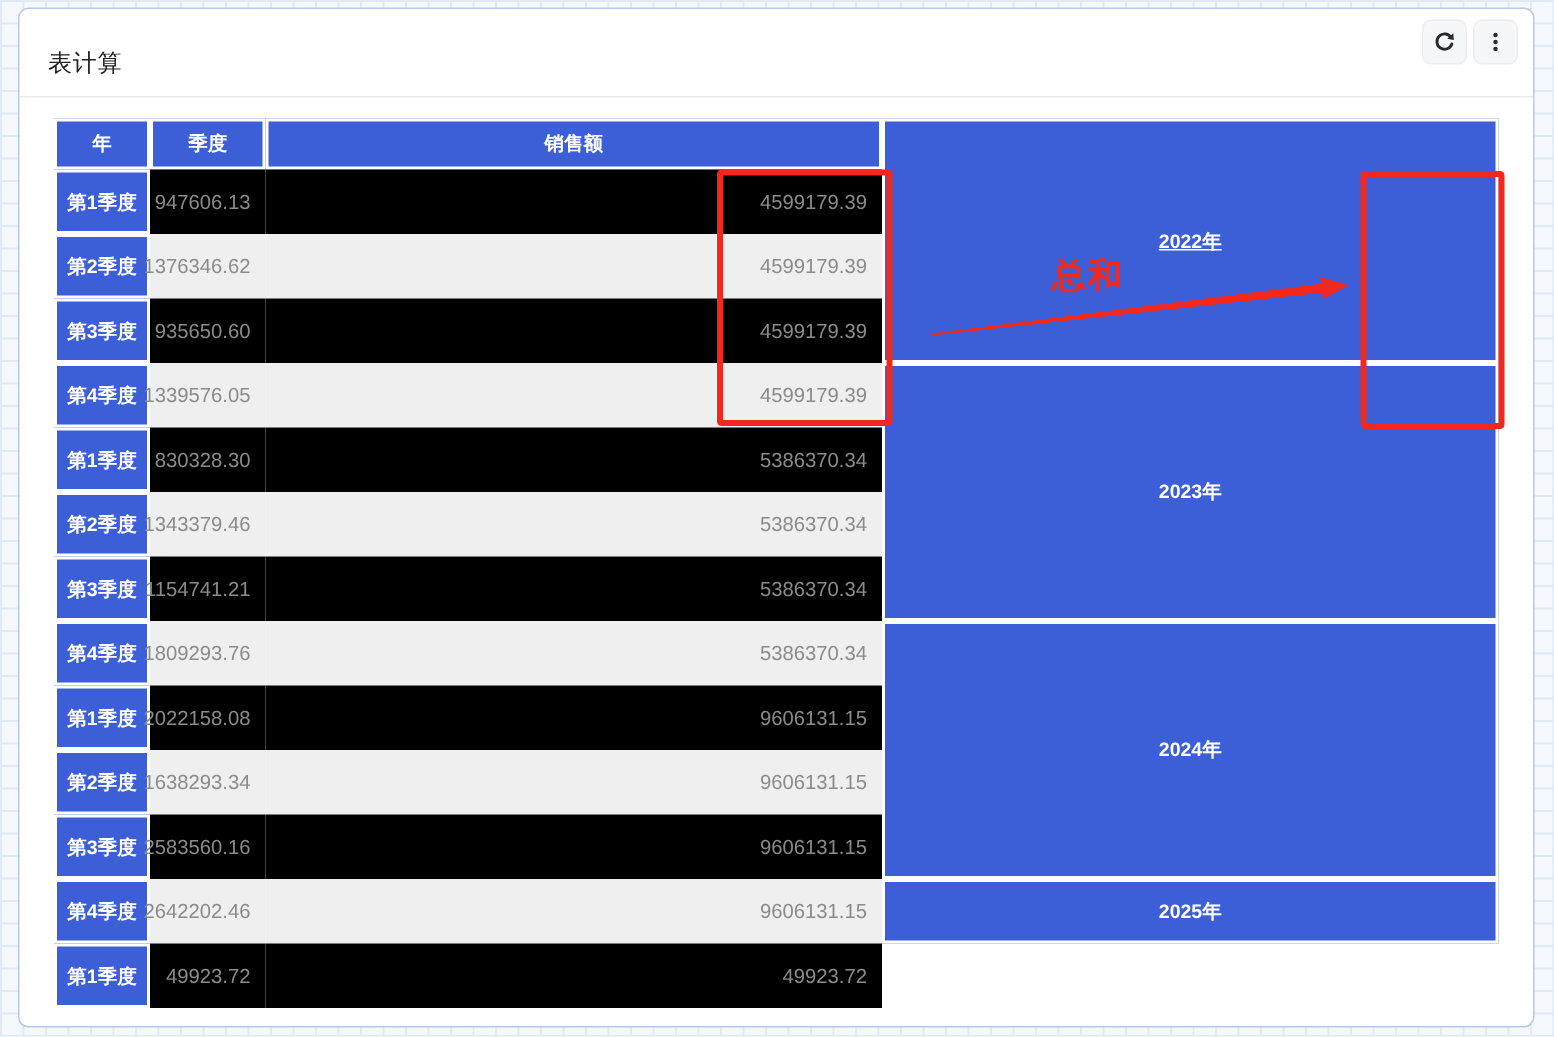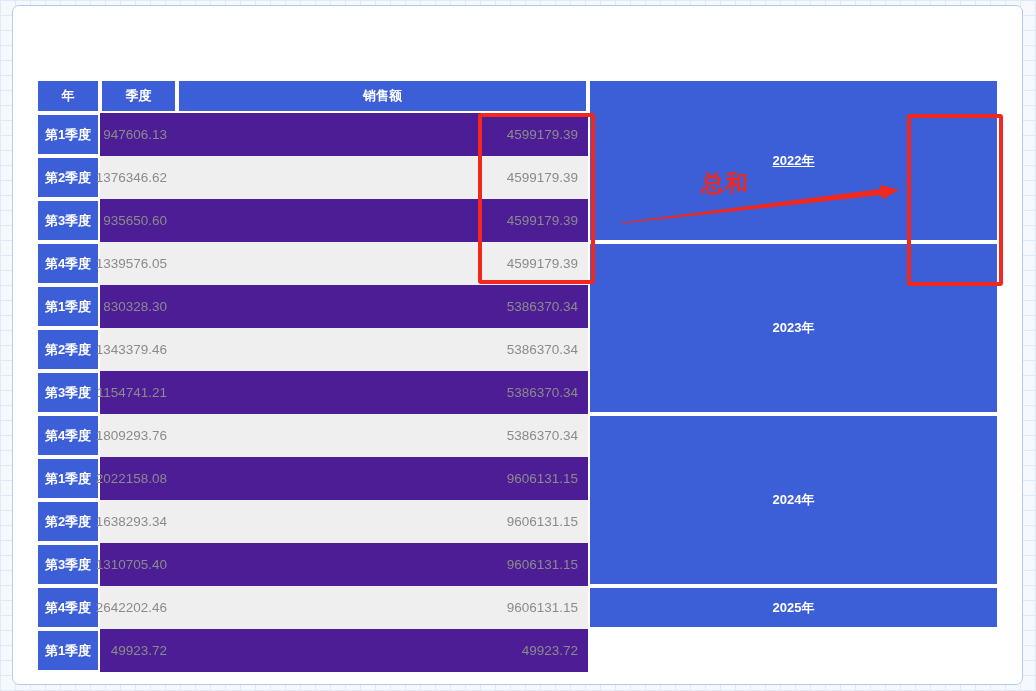--- a/index.html
+++ b/index.html
@@ -41,40 +41,62 @@
   }
   .hcell,.ycell,.qcell{
     background:var(--blue,#3c5fd8);
     border:2px solid #ffffff;box-sizing:border-box;
     display:flex;align-items:center;justify-content:center;
     color:#ffffff;font-size:13px;font-weight:600;
   }
   .vcell{
     display:flex;align-items:center;justify-content:flex-end;
     padding-right:10px;box-sizing:border-box;
-    color:#8b8b8b;font-size:13.5px;background:#4c1d95;
+    color:#8b8b8b;font-size:13.5px;background:#000000;
   }
   .vcell.alt{background:#efefef;}
 
   
   .anno{position:absolute;pointer-events:none;}
   .hl-box{position:absolute;border:4px solid var(--red,#f1281b);border-radius:3px;box-sizing:border-box;}
   .hl-box.left{left:465px;top:107px;width:117px;height:171px;}
   .hl-box.right{left:894px;top:108px;width:96px;height:172px;}
   .anno-label{
     position:absolute;left:688px;top:162px;
     color:var(--red,#f1281b);font-size:23px;font-weight:700;letter-spacing:1px;
   }
   .anno-arrow{position:absolute;left:600px;top:173px;}
 </style>
 </head>
 <body>
 
 <div class="card">
 
+  <div class="card-header">
+    <div class="card-title">表计算</div>
+    <div class="toolbar">
+      <div class="tool-btn">
+        <span>
+          <svg width="16" height="16" viewBox="0 0 16 16">
+            <path d="M12.9 9.3a5.1 5.1 0 1 1-.4-4.1" fill="none" stroke="#2b2b2b" stroke-width="1.9" stroke-linecap="round"></path>
+            <polygon points="13.9,2.2 14.2,6.6 9.8,5.9" fill="#2b2b2b"></polygon>
+          </svg>
+        </span>
+      </div>
+      <div class="tool-btn">
+        <span>
+          <svg width="16" height="16" viewBox="0 0 16 16">
+            <circle cx="8" cy="3.4" r="1.5" fill="#2b2b2b"></circle>
+            <circle cx="8" cy="8" r="1.5" fill="#2b2b2b"></circle>
+            <circle cx="8" cy="12.6" r="1.5" fill="#2b2b2b"></circle>
+          </svg>
+        </span>
+      </div>
+    </div>
+  </div>
 
   <div class="grid">
       <div class="hcell">年</div>
       <div class="hcell">季度</div>
       <div class="hcell">销售额</div>
       <div class="ycell" style="grid-row: span 4; text-decoration: underline;">2022年</div>
       <div class="qcell">第1季度</div>
       <div class="vcell">947606.13</div>
       <div class="vcell">4599179.39</div>
       <div class="qcell">第2季度</div>
@@ -100,21 +122,21 @@
       <div class="vcell alt">1809293.76</div>
       <div class="vcell alt">5386370.34</div>
       <div class="ycell" style="grid-row: span 4;">2024年</div>
       <div class="qcell">第1季度</div>
       <div class="vcell">2022158.08</div>
       <div class="vcell">9606131.15</div>
       <div class="qcell">第2季度</div>
       <div class="vcell alt">1638293.34</div>
       <div class="vcell alt">9606131.15</div>
       <div class="qcell">第3季度</div>
-      <div class="vcell">1310705.40</div>
+      <div class="vcell">2583560.16</div>
       <div class="vcell">9606131.15</div>
       <div class="qcell">第4季度</div>
       <div class="vcell alt">2642202.46</div>
       <div class="vcell alt">9606131.15</div>
       <div class="ycell" style="grid-row: span 1;">2025年</div>
       <div class="qcell">第1季度</div>
       <div class="vcell">49923.72</div>
       <div class="vcell">49923.72</div>
     </div>
 

